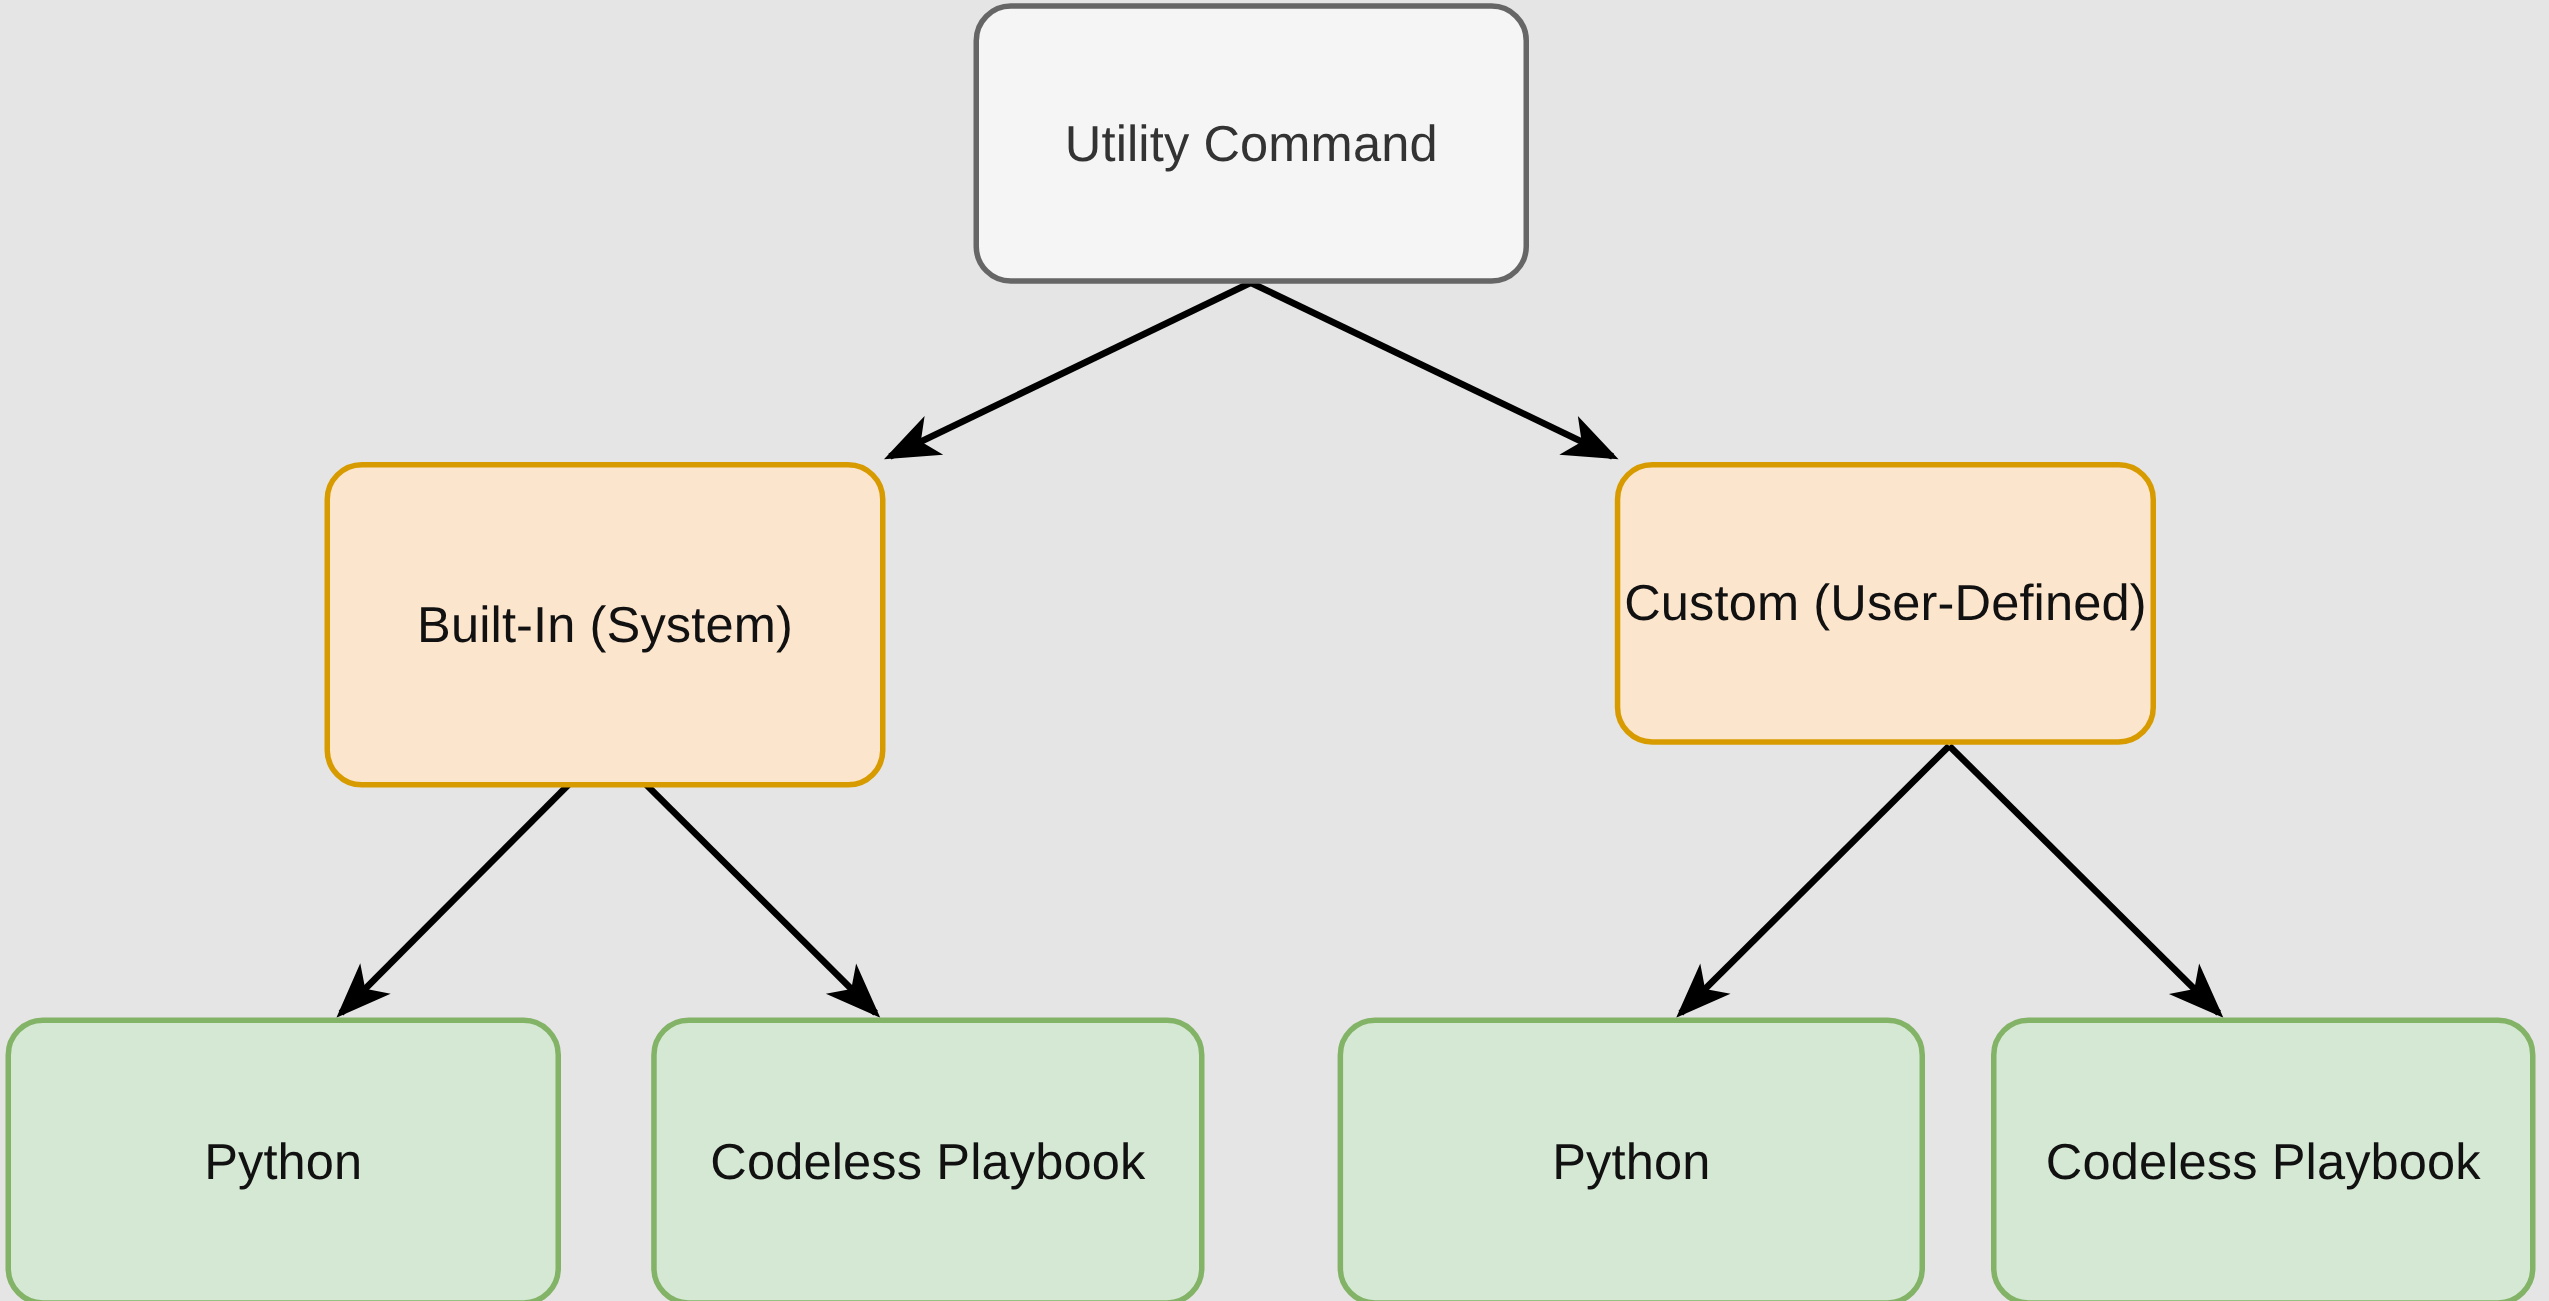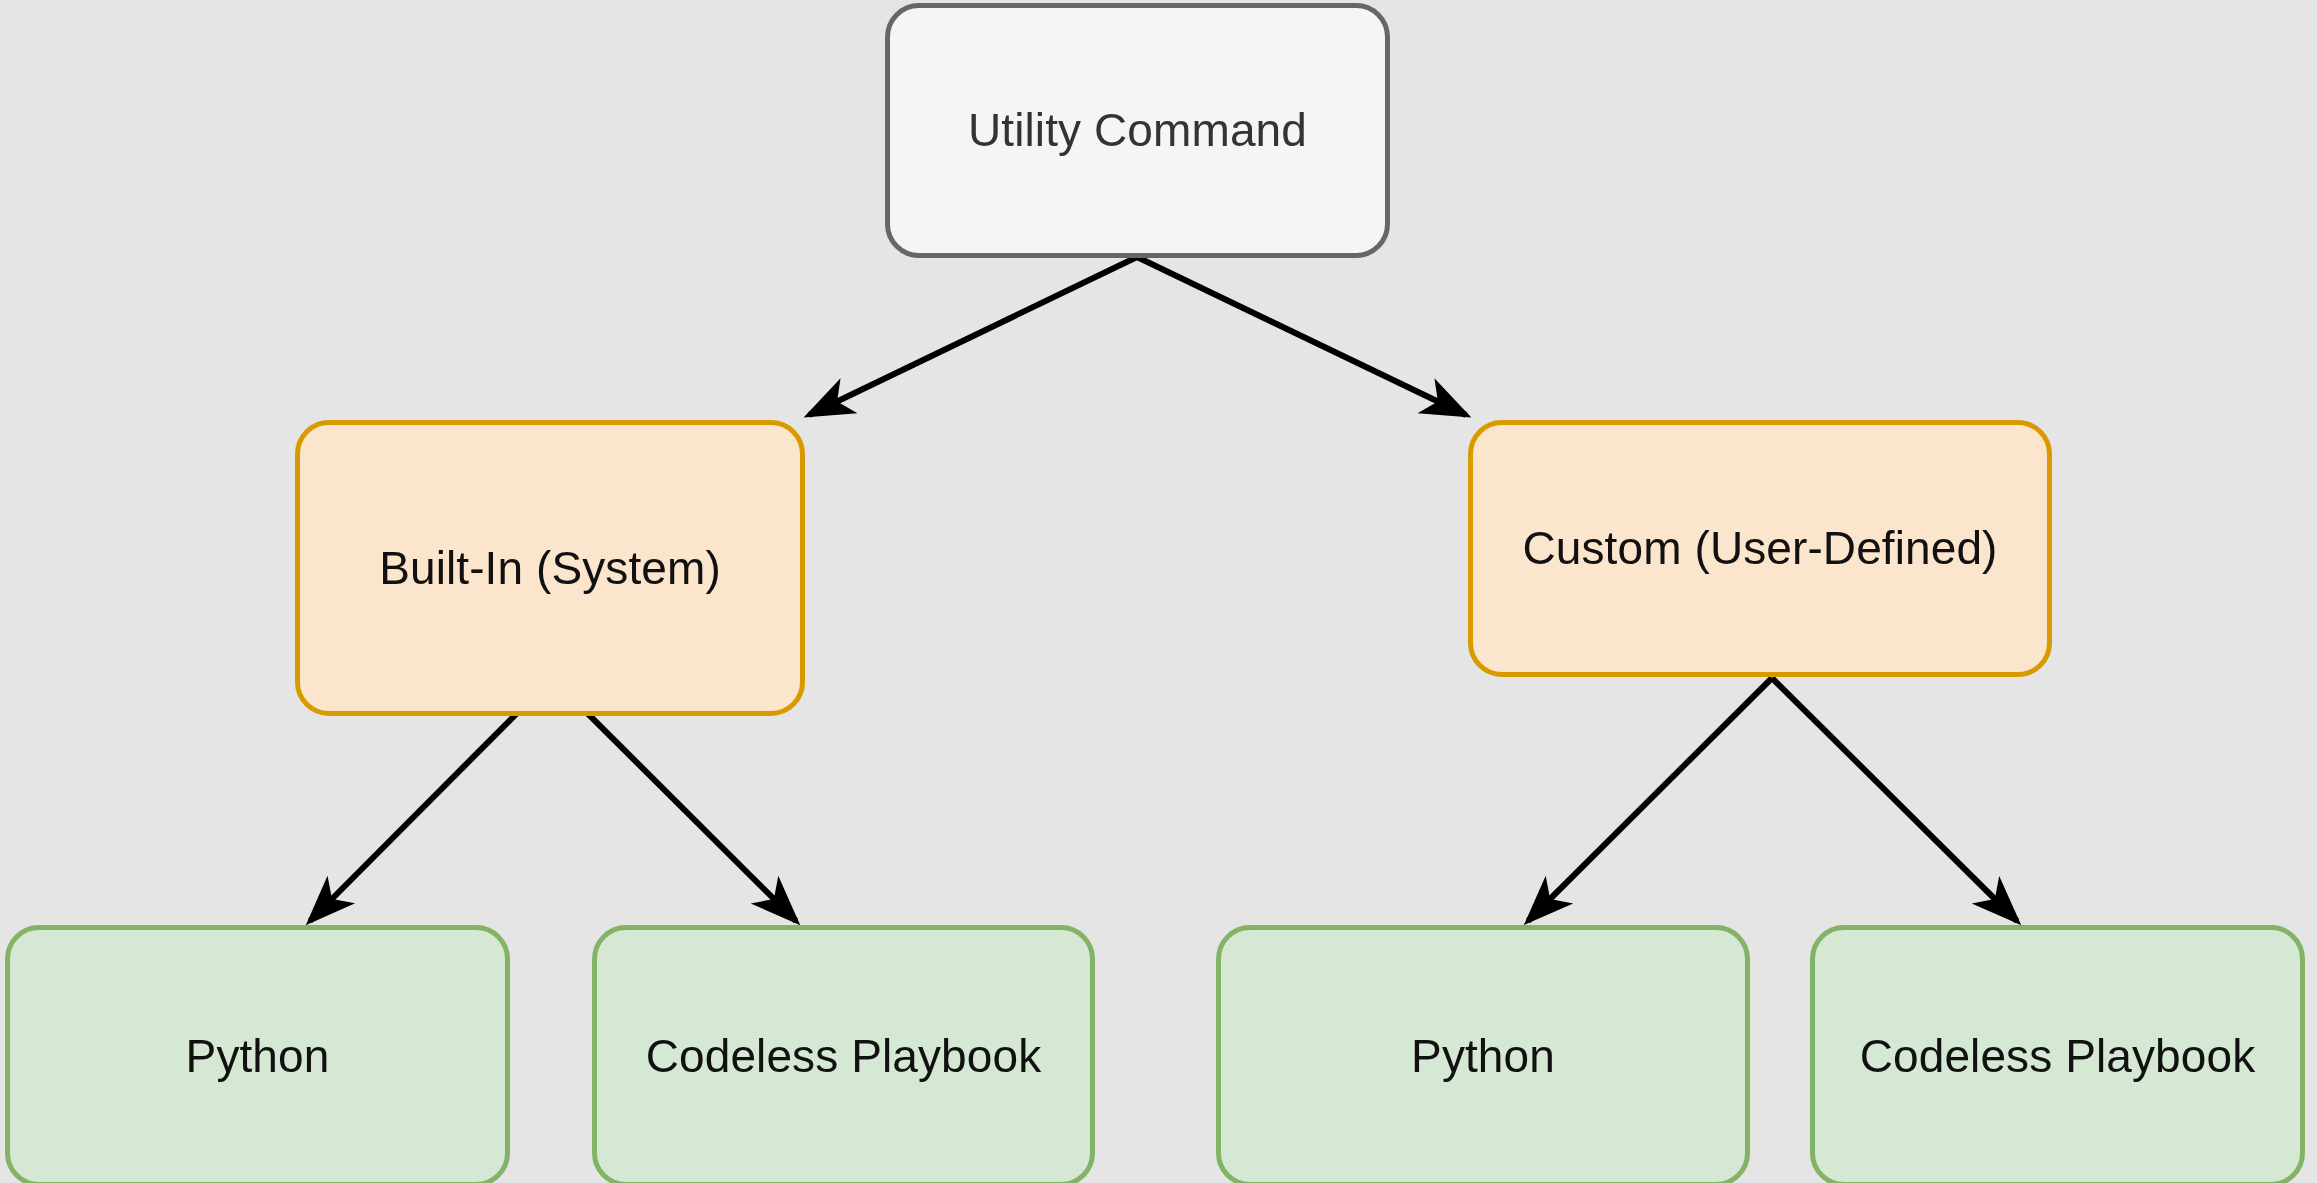--- a/index.html
+++ b/index.html
@@ -64,21 +64,21 @@
   }
   #node-builtin {
     left: 295px;
     top: 420px;
     width: 510px;
     height: 296px;
   }
   #node-custom {
     left: 1468px;
     top: 420px;
-    width: 584px;
+    width: 492px;
     height: 257px;
   }
 
   
   .node-leaf {
     background: #d5e8d4;
     border-color: #82b366;
     color: #111111;
     height: 262px;
     top: 925px;

